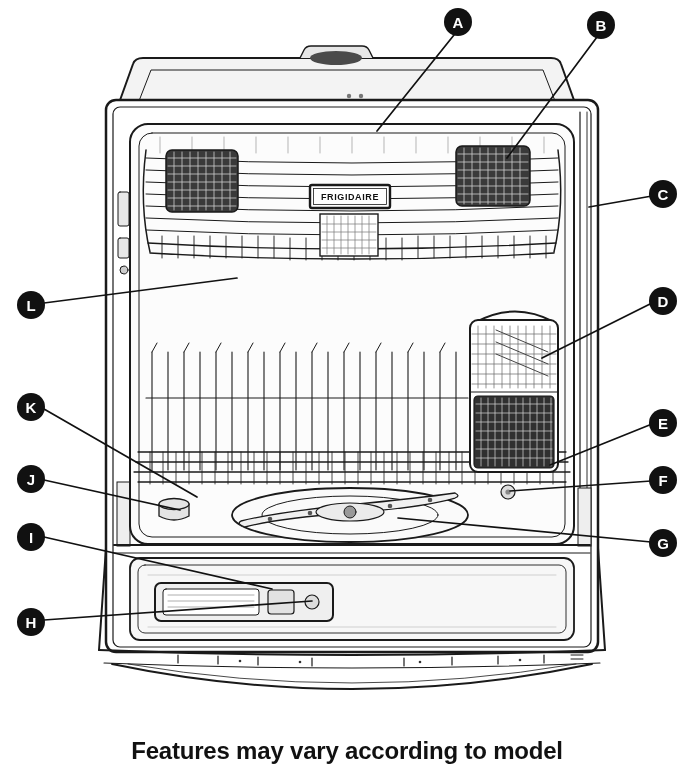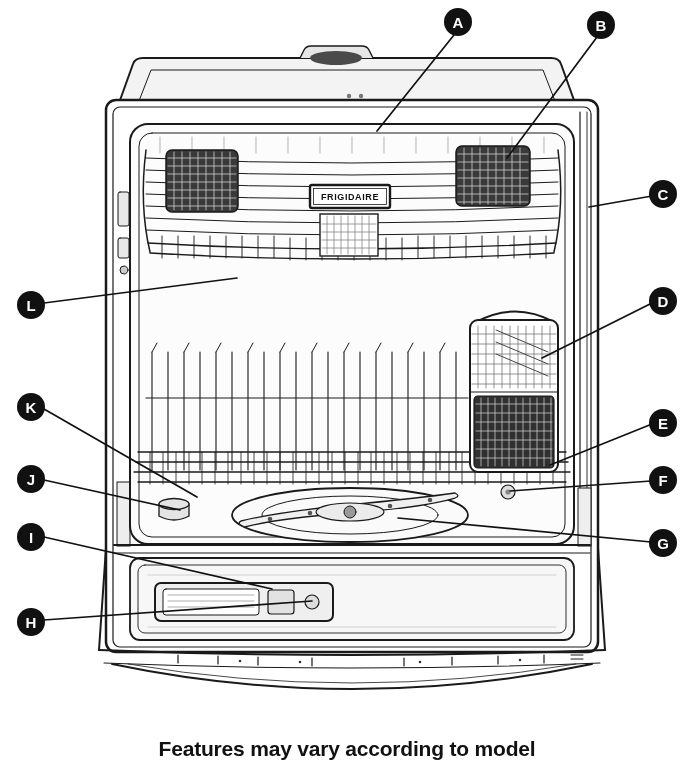--- a/index.html
+++ b/index.html
@@ -19,21 +19,21 @@
     display:flex;align-items:center;justify-content:center;
     font-weight:bold;font-size:15px;
     font-family:"Liberation Sans", sans-serif;
     z-index:5;
     user-select:none;
   }
   .caption{
     position:absolute;
     left:0;top:737px;width:100%;
     text-align:center;
-    font-size:21px;font-weight:700;letter-spacing:-0.2px;
+    font-size:24px;font-weight:700;letter-spacing:-0.2px;
     color:#111111;
     font-family:"Liberation Sans", sans-serif;
   }
 </style>
 </head>
 <body>
 
 <div class="canvas">
 
   <svg width="694" height="769" viewBox="0 0 694 769">

